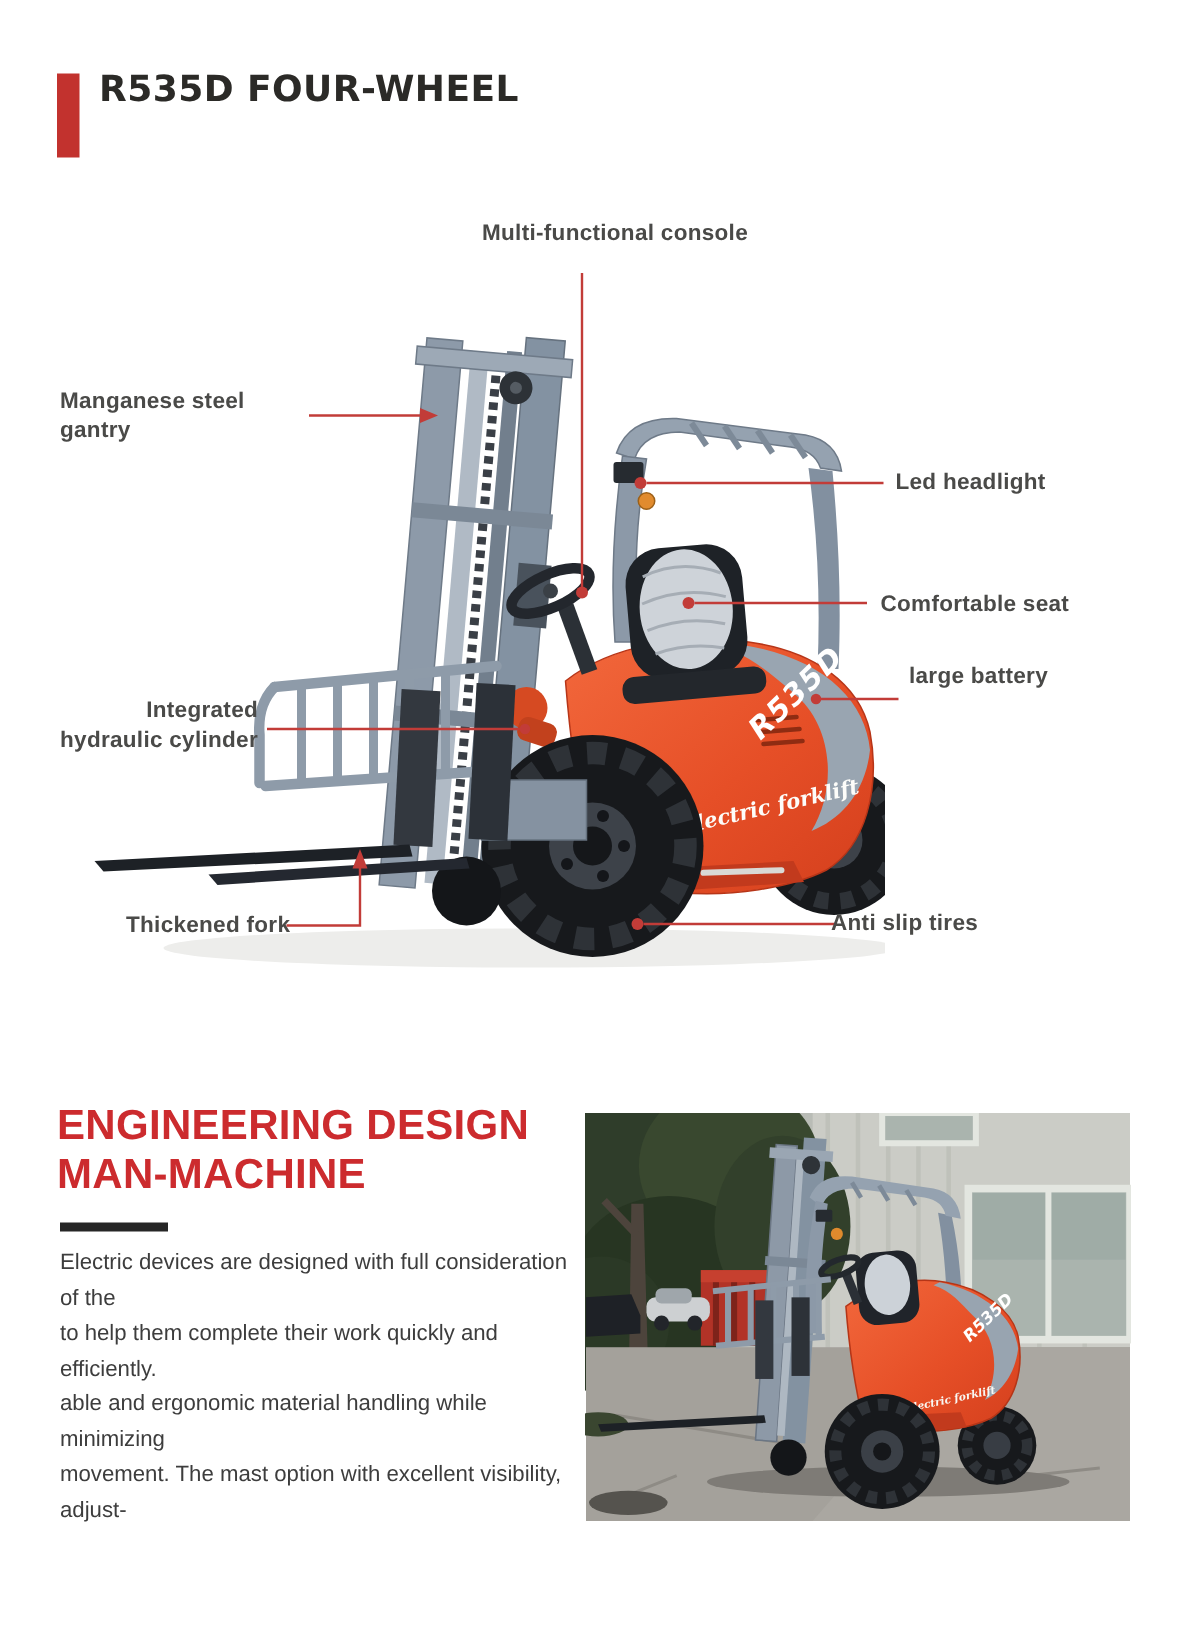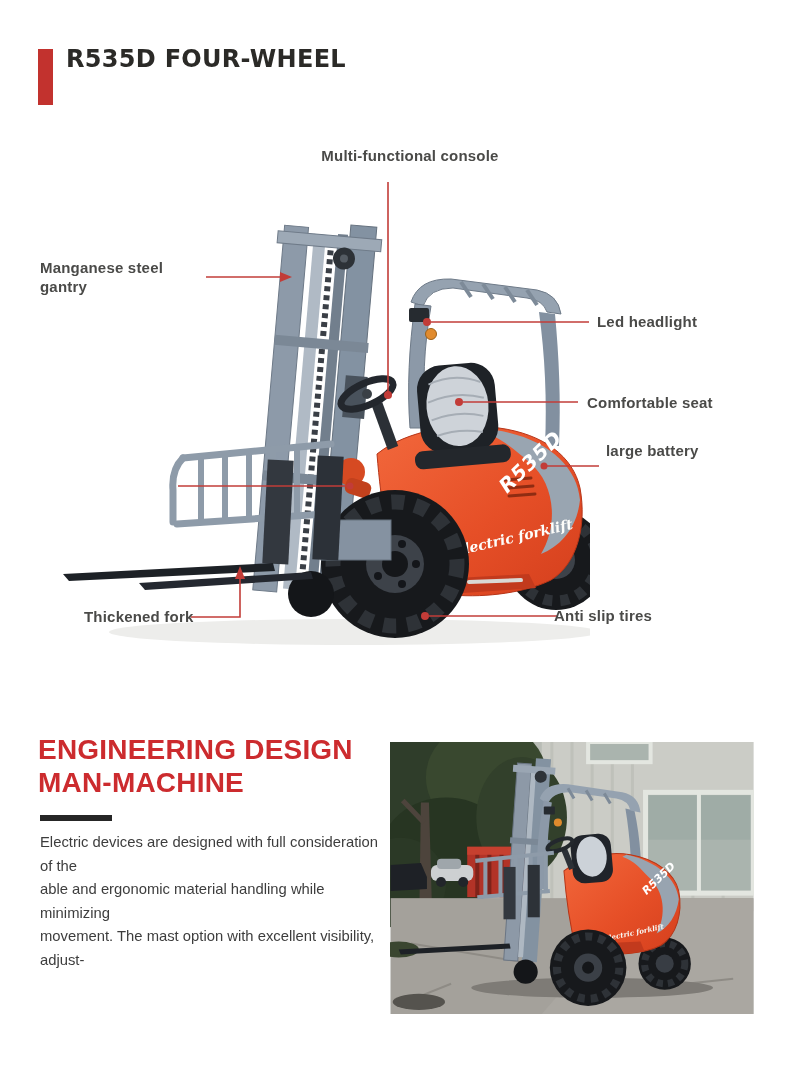--- a/index.html
+++ b/index.html
@@ -214,32 +214,37 @@
     </svg>
 
     <div class="co co-console">Multi-functional console</div>
     <div class="co co-gantry">
       <div>Manganese steel</div>
       <div>gantry</div>
     </div>
     <div class="co co-headlight">Led headlight</div>
     <div class="co co-seat">Comfortable seat</div>
     <div class="co co-battery">large battery</div>
+    <div class="co co-cylinder">
+      <div>Integrated</div>
+      <div>hydraulic cylinder</div>
+    </div>
     <div class="co co-fork">Thickened fork</div>
     <div class="co co-tires">Anti slip tires</div>
   </div>
 
   <h2 class="design-heading">
     <span>ENGINEERING DESIGN</span>
     <span>MAN-MACHINE</span>
   </h2>
   <div class="divider"></div>
 
   <div class="para">
     <div>Electric devices are designed with full consideration of the</div>
+    <div>to help them complete their work quickly and efficiently.</div>
     <div>able and ergonomic material handling while minimizing</div>
     <div>movement. The mast option with excellent visibility, adjust-</div>
 
   </div>
 
   <svg class="photo-svg" viewBox="0 0 360 270">
     <rect width="360" height="270" fill="#b9bcb6"></rect>
 
     <g>
       <rect x="150" y="0" width="210" height="168" fill="#cbccc6"></rect>

